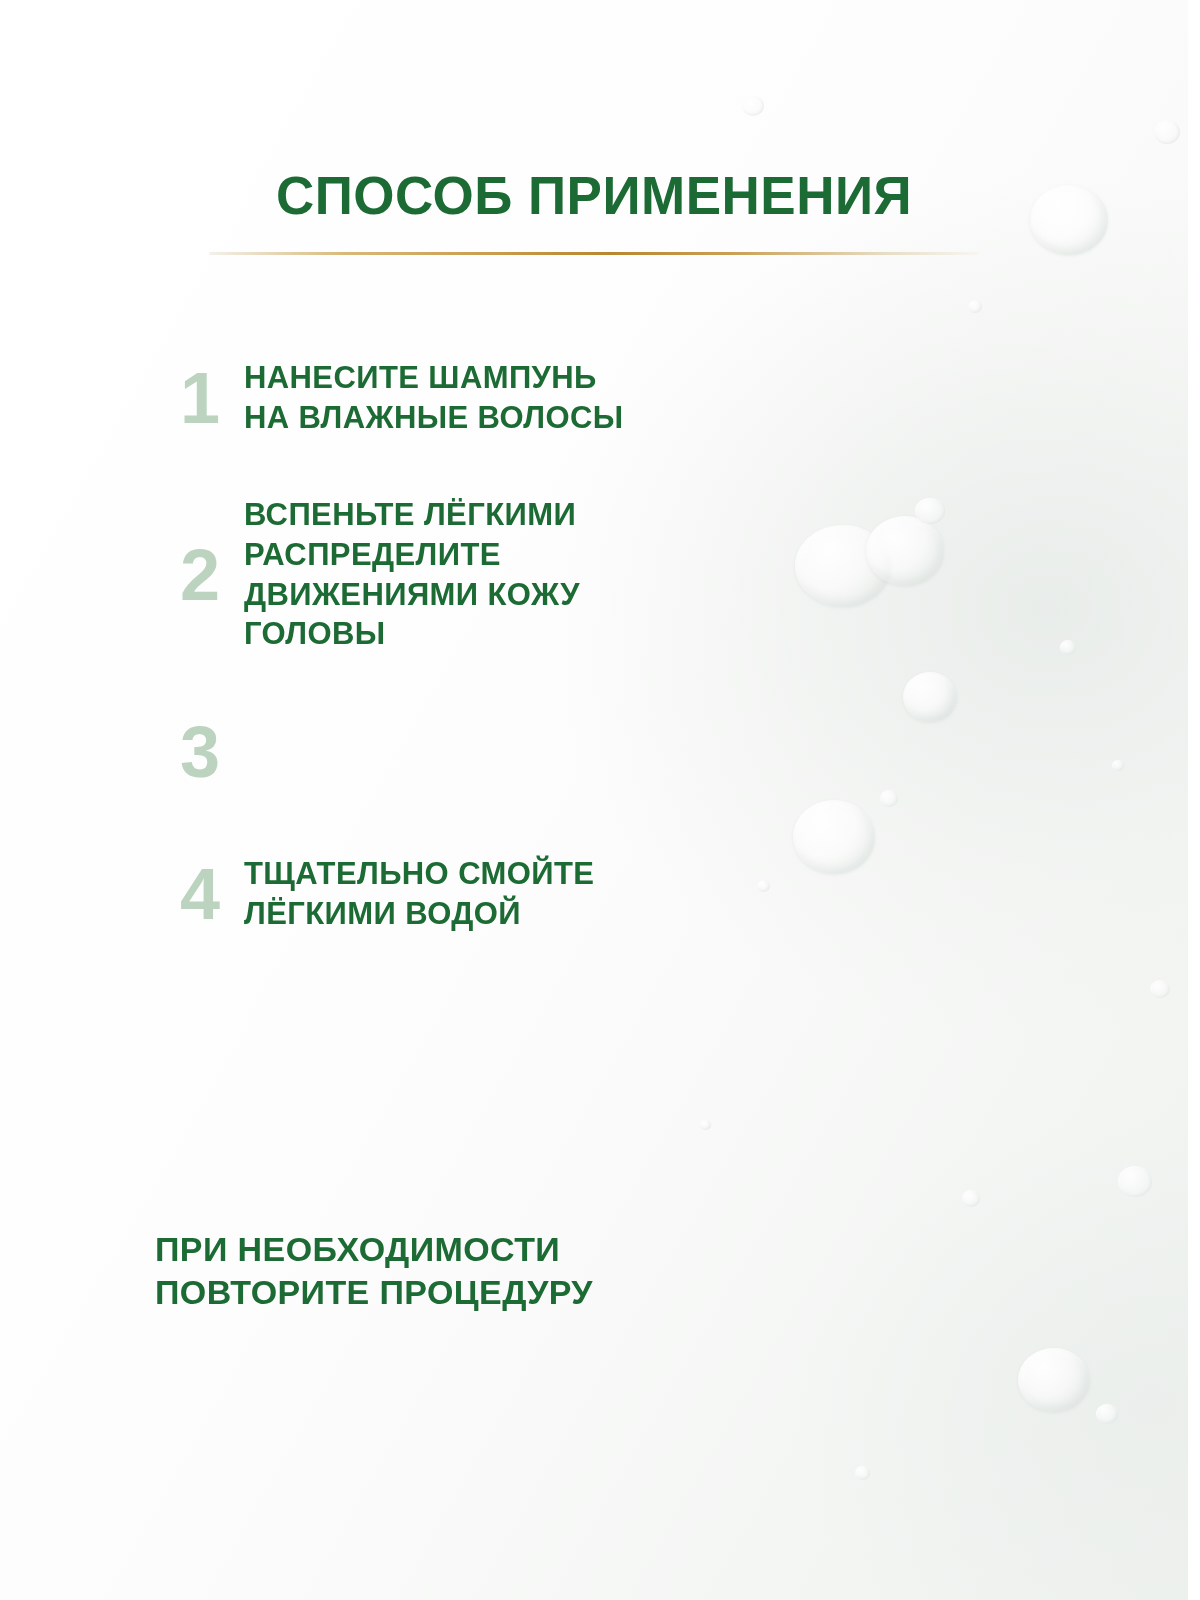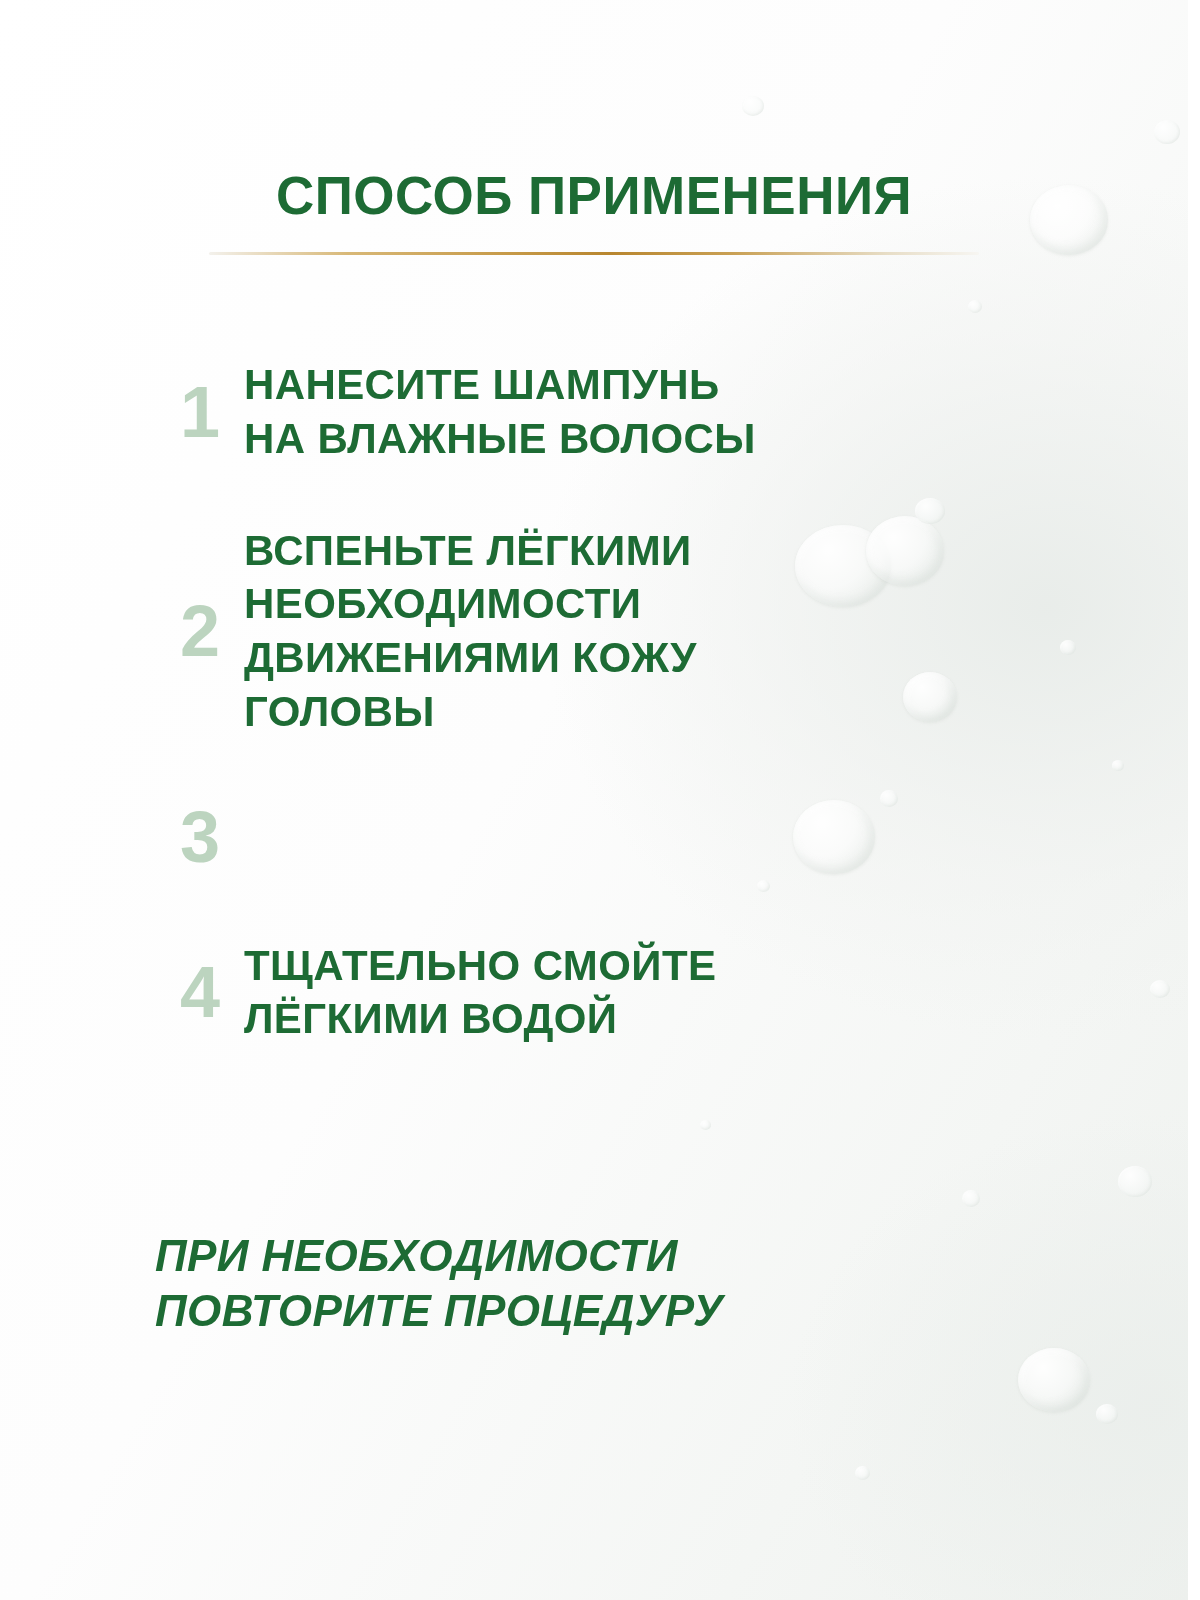--- a/index.html
+++ b/index.html
@@ -84,44 +84,43 @@
     flex: 0 0 72px;
     font-size: 72px;
     font-weight: bold;
     line-height: 1;
     color: #bcd4bf;
     text-align: left;
     padding-left: 8px;
     box-sizing: border-box;
   }
   .step-text {
-    font-size: 42px;
+    font-size: 31px;
     line-height: 1.28;
     font-weight: bold;
     color: #1d6b34;
     letter-spacing: 0.4px;
     white-space: pre-line;
   }
 
   .step-2 { margin-bottom: 62px; }
   .step-3 { margin-bottom: 66px; }
   .step-4 { margin-bottom: 0; }
 
   
   .footnote {
     position: absolute;
     left: 155px;
     top: 1228px;
-    font-size: 44px;
+    font-size: 34px;
     line-height: 1.25;
     font-weight: bold;
     color: #1d6b34;
     letter-spacing: 0.4px;
     white-space: pre-line;
-    font-style: italic;
   }
 </style>
 </head>
 <body>
 
 <div class="page">
 
   <div class="bubbles">
     <div class="bubble" style="left:1030px; top:185px; width:78px; height:70px;"></div>
     <div class="bubble small" style="left:742px; top:96px; width:22px; height:20px;"></div>
@@ -154,21 +153,21 @@
 
     <div class="step step-1">
       <div class="step-num">1</div>
       <div class="step-text">НАНЕСИТЕ ШАМПУНЬ
 НА ВЛАЖНЫЕ ВОЛОСЫ</div>
     </div>
 
     <div class="step step-2">
       <div class="step-num">2</div>
       <div class="step-text">ВСПЕНЬТЕ ЛЁГКИМИ
-НЕОБХОДИМОСТИ
+РАСПРЕДЕЛИТЕ
 ДВИЖЕНИЯМИ КОЖУ
 ГОЛОВЫ</div>
     </div>
 
     <div class="step step-3">
       <div class="step-num">3</div>
     </div>
 
     <div class="step step-4">
       <div class="step-num">4</div>

